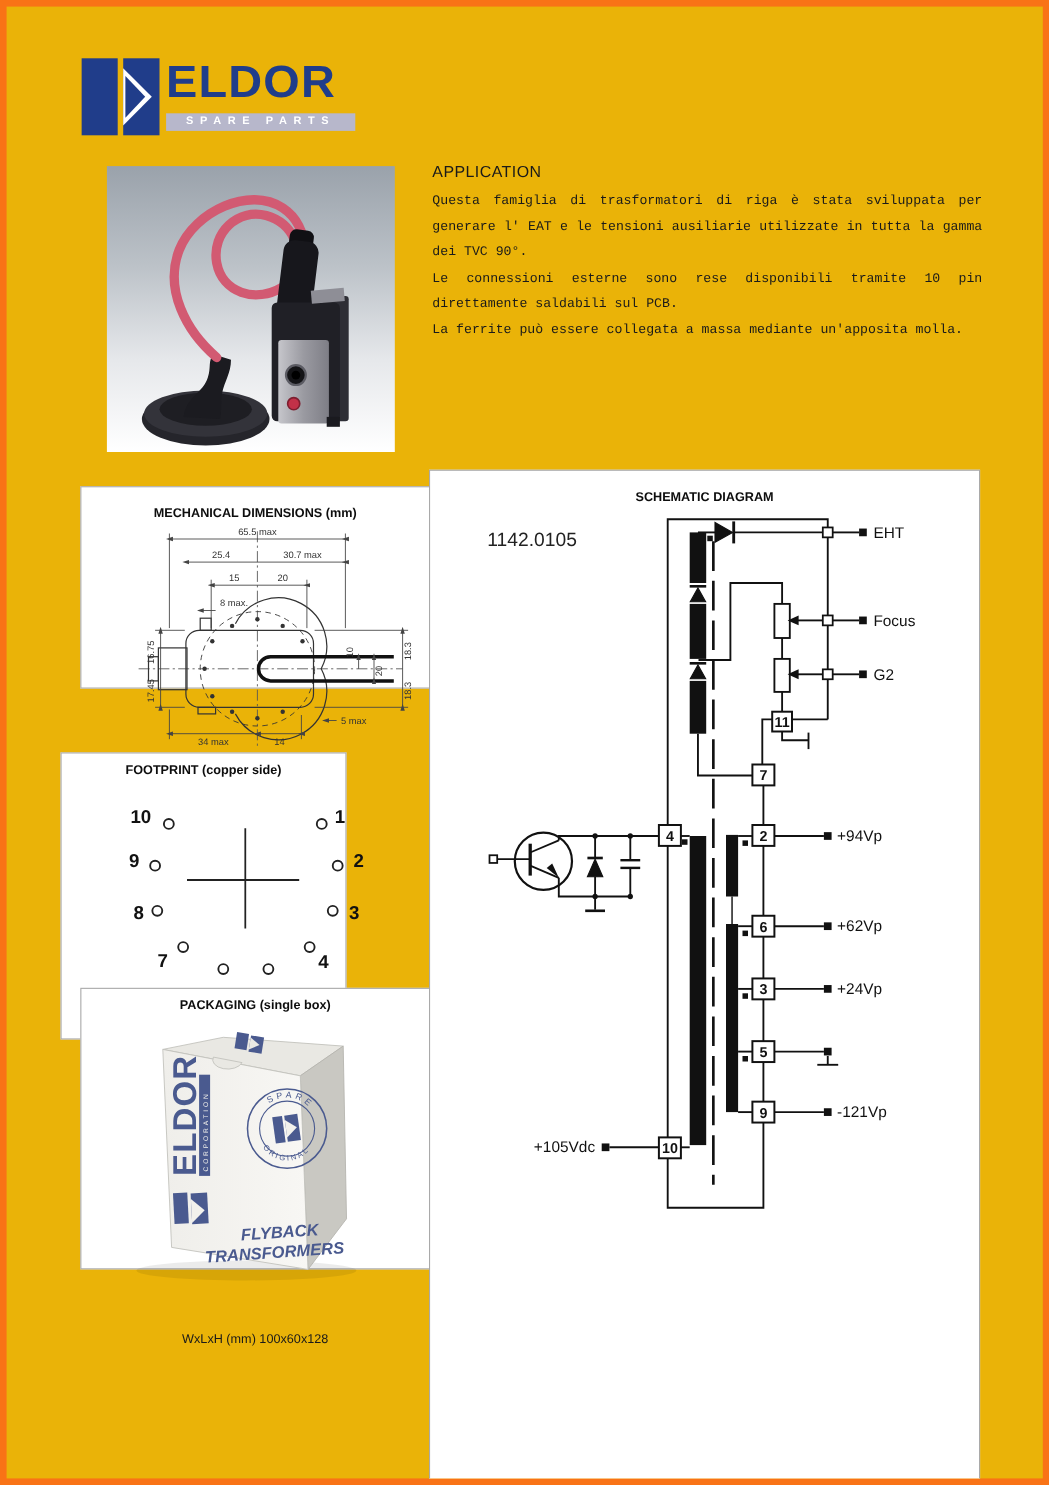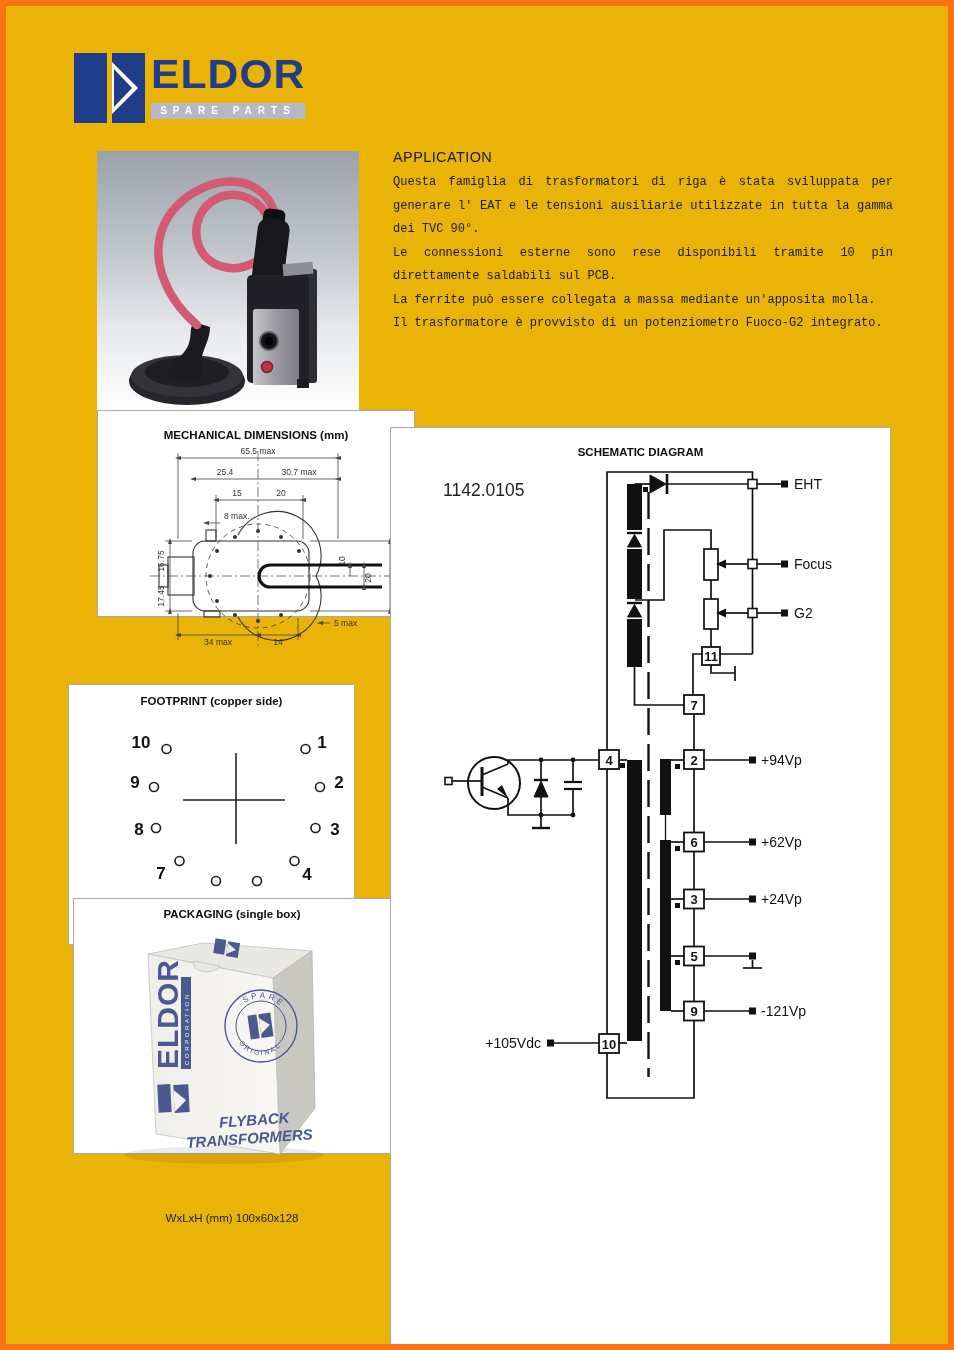--- a/index.html
+++ b/index.html
@@ -3,21 +3,21 @@
 <meta charset="utf-8">
 <style>
   html,body{margin:0;padding:0;background:#fff;}
   .page{position:relative;width:954px;height:1350px;background:#eab308;
         font-family:"Liberation Sans",sans-serif;color:#111;overflow:hidden;
         border:6px solid #f97316;box-sizing:border-box;}
   
   .logo-wrap{position:absolute;left:68px;top:45px;width:240px;height:75px;}
   .brand-text{position:absolute;left:77px;top:0px;font-size:41px;font-weight:bold;
               color:#203d8a;letter-spacing:1px;transform:scaleX(1.04);transform-origin:left;}
-  .brand-band{position:absolute;left:77px;top:52px;width:154px;height:16px;background:#b7b7cb;
+  .brand-band{position:absolute;left:77px;top:52px;width:172px;height:16px;background:#b7b7cb;
               color:#fff;font-size:10px;font-weight:bold;letter-spacing:6px;text-align:center;
               line-height:16px;}
   .doc-title{position:absolute;left:519px;top:72px;font-size:23.5px;font-weight:bold;color:#0d0d0d;}
   
   .photo{position:absolute;left:91px;top:145px;width:262px;height:260px;}
   
   .app{position:absolute;left:387px;top:143px;width:500px;}
   .app h2{margin:0 0 6px 0;font-size:14.5px;font-weight:normal;letter-spacing:.4px;color:#1a1a1a;}
   .app p{margin:0;font-size:12px;line-height:23.5px;text-align:justify;color:#1a1a1a;font-family:Liberation Mono, monospace;}
   
@@ -94,24 +94,23 @@
         <rect x="200" y="228" width="12" height="9" fill="#1a1a1f"></rect>
       </g>
     </svg>
   </div>
 
   <div class="app">
     <h2>APPLICATION</h2>
     <p>Questa famiglia di trasformatori di riga è stata sviluppata per generare l' EAT e le tensioni ausiliarie utilizzate in tutta la gamma dei TVC 90°.</p>
     <p>Le connessioni esterne sono rese disponibili tramite 10 pin direttamente saldabili sul PCB.</p>
     <p>La ferrite può essere collegata a massa mediante un'apposita molla.</p>
-    <p>Il trasformatore è provvisto di un potenziometro Fuoco-G2 integrato.</p>
-  </div>
-
-  <div class="panel" style="left:67px;top:404px;width:318px;height:207px;margin-left:24px;">
+  </div>
+
+  <div class="panel" style="left:67px;top:436px;width:318px;height:184px;">
     <div class="panel-title" style="top:18px;">MECHANICAL DIMENSIONS (mm)</div>
     <svg width="316" height="256" viewBox="0 0 316 256">
       <defs>
         <marker id="arr" markerWidth="8" markerHeight="8" refX="4" refY="4" orient="auto">
           <path d="M0,4 L8,1.5 L8,6.5 Z" fill="#444"></path>
         </marker>
       </defs>
       <g stroke="#555" stroke-width="0.8" stroke-dasharray="10 3 2 3" fill="none">
         <line x1="160" y1="40" x2="160" y2="236"></line>
         <line x1="52" y1="165" x2="292" y2="165"></line>
@@ -178,21 +177,21 @@
         <text class="dim" x="300" y="185" text-anchor="middle" transform="rotate(-90 300 185)">18.3</text>
         <text class="dim" x="247" y="150" text-anchor="middle" transform="rotate(-90 247 150)">10</text>
         <text class="dim" x="273" y="167" text-anchor="middle" transform="rotate(-90 273 167)">20</text>
         <text class="dim" x="120" y="234" text-anchor="middle">34 max</text>
         <text class="dim" x="180" y="234" text-anchor="middle">14</text>
         <text class="dim" x="236" y="215" text-anchor="start">5 max</text>
       </g>
     </svg>
   </div>
 
-  <div class="panel" style="left:62px;top:678px;width:287px;height:261px;padding-left:40px;">
+  <div class="panel" style="left:49px;top:678px;width:260px;height:261px;padding-left:40px;">
     <div class="panel-title" style="top:10px;">FOOTPRINT (copper side)</div>
     <svg width="316" height="259" viewBox="0 0 316 259">
       <g stroke="#222" stroke-width="1.6">
         <line x1="114" y1="115" x2="216" y2="115"></line>
         <line x1="167" y1="68" x2="167" y2="159"></line>
       </g>
       <g fill="#fff" stroke="#222" stroke-width="1.7">
         <circle cx="97.5" cy="64" r="4.5"></circle>
         <circle cx="236.5" cy="64" r="4.5"></circle>
         <circle cx="85" cy="102" r="4.5"></circle>

